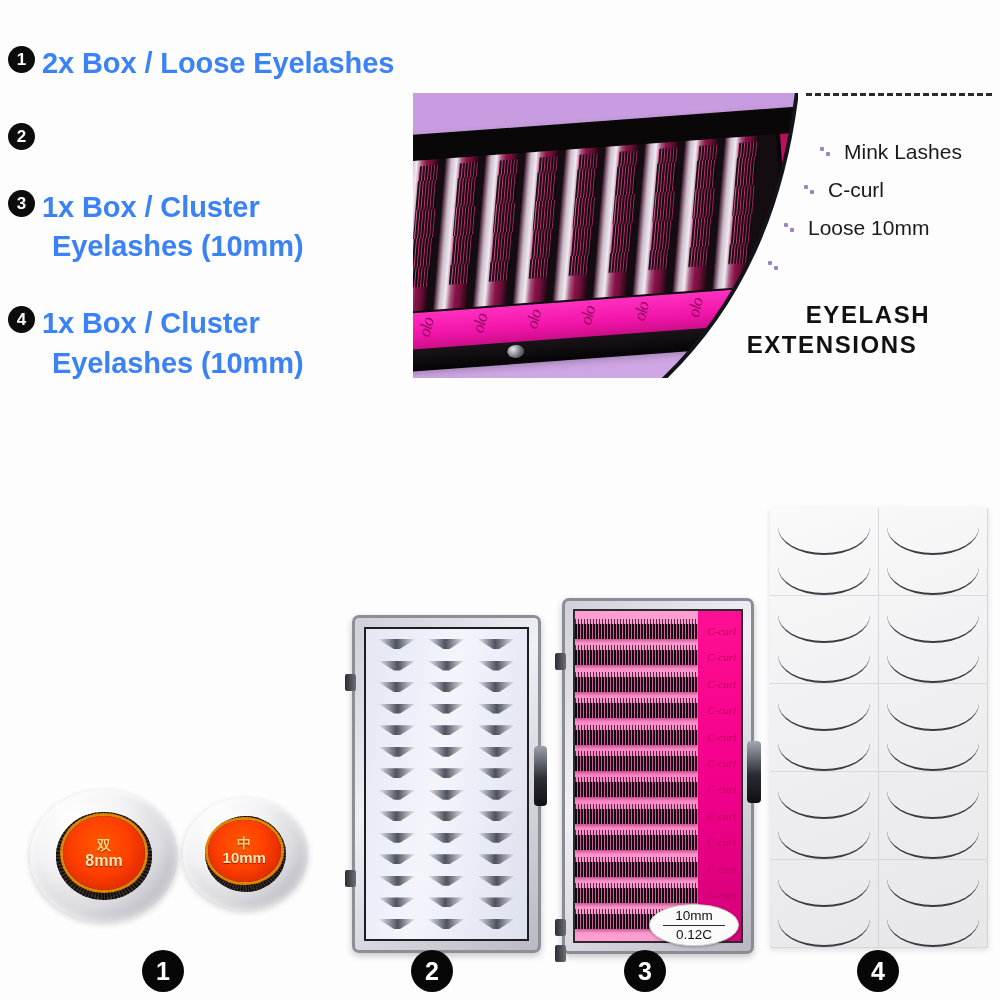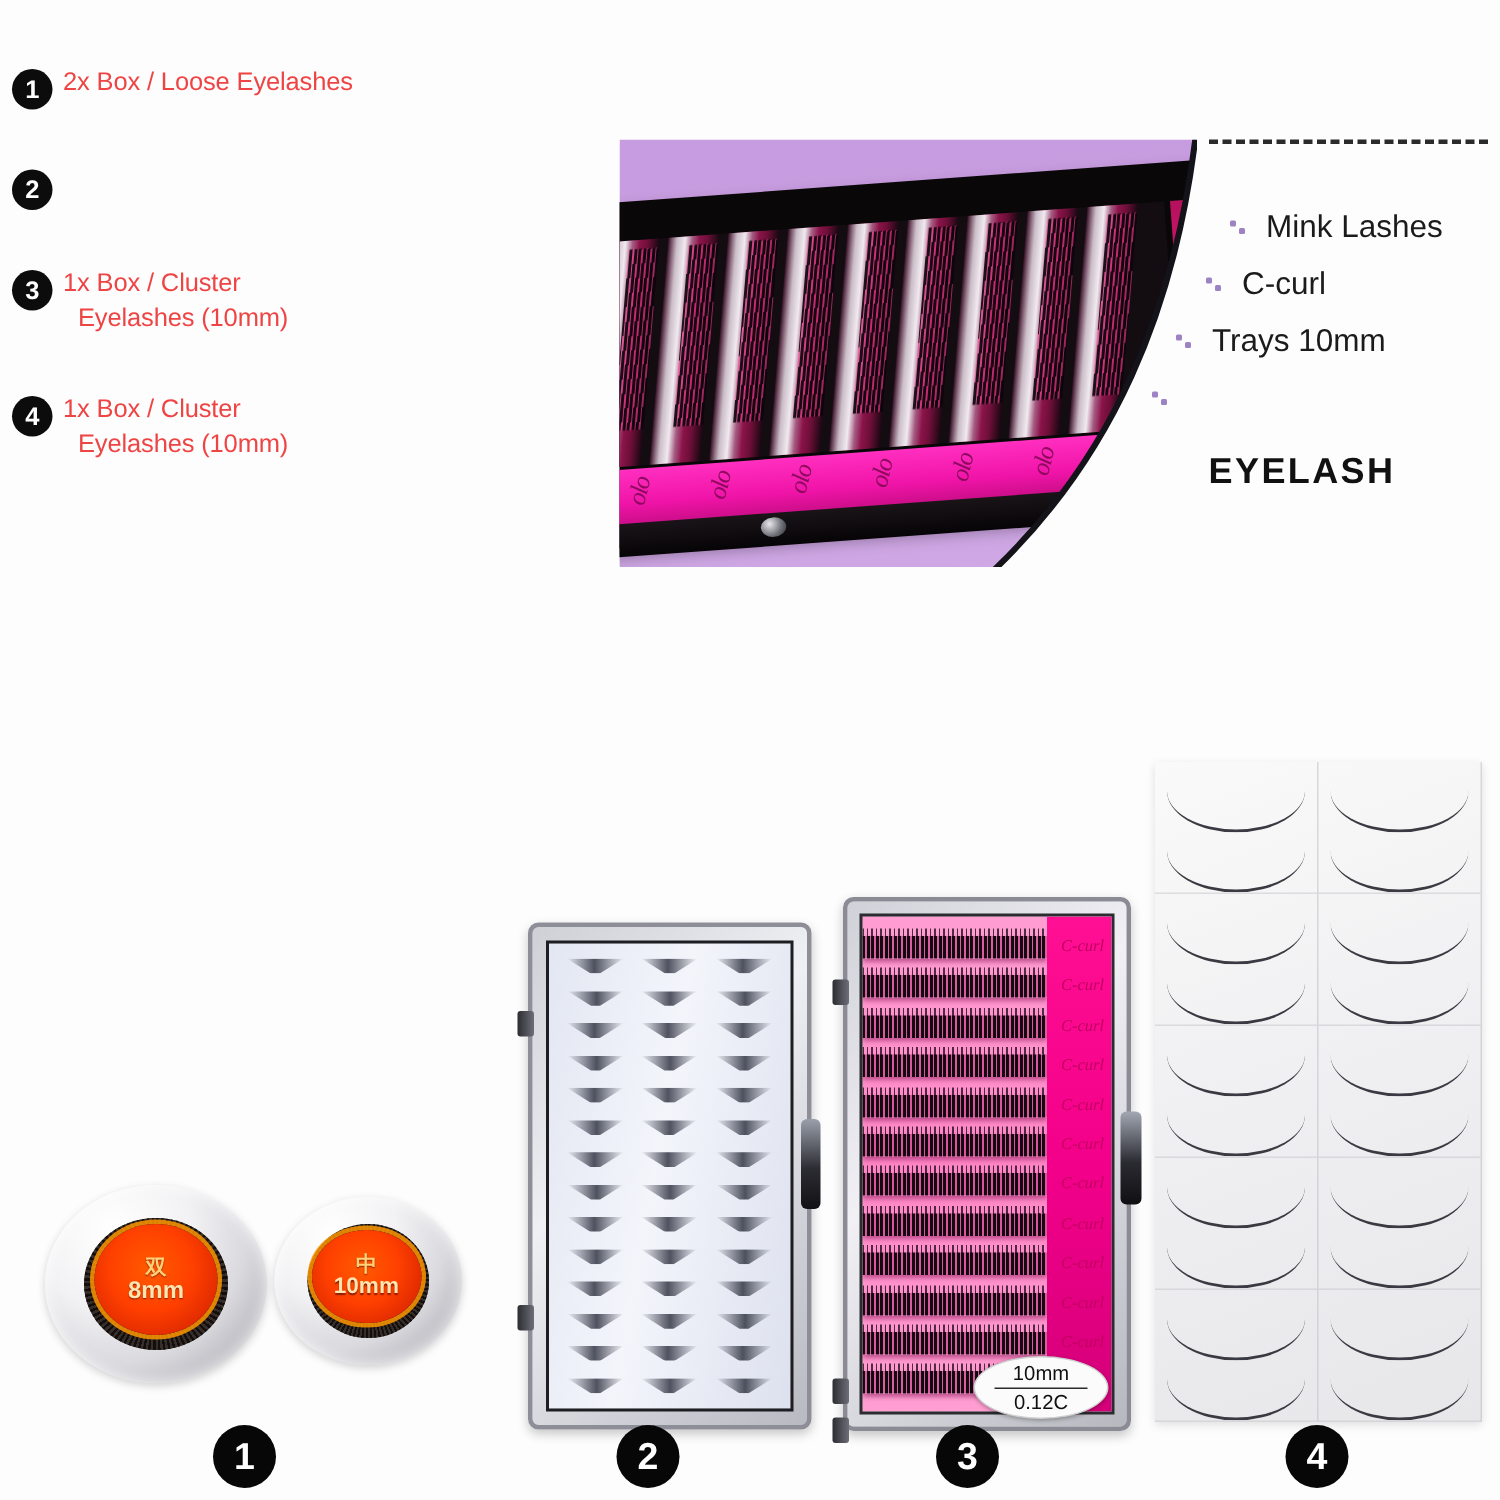--- a/index.html
+++ b/index.html
@@ -37,23 +37,23 @@
     color: #ffffff;
     font-size: 17px;
     font-weight: bold;
     line-height: 27px;
     text-align: center;
     margin-top: 2px;
     font-family: "Liberation Sans", sans-serif;
   }
   .spec-text {
     margin-left: 7px;
-    font-size: 17px;
-    font-weight: normal;
-    color: #ef4444;
+    font-size: 29px;
+    font-weight: bold;
+    color: #3b82f6;
     line-height: 1.35;
     letter-spacing: -0.1px;
   }
   .spec-text .l2 { display: block; padding-left: 10px; }
 
   
   .hero {
     position: absolute;
     left: 413px;
     top: 93px;
@@ -601,32 +601,33 @@
         <i></i>
         <i></i>
       </span>
     <span class="flabel">C-curl</span>
   </div>
   <div class="feature f3">
     <span class="dots">
         <i></i>
         <i></i>
       </span>
-    <span class="flabel">Trays 10mm</span>
+    <span class="flabel">Loose 10mm</span>
   </div>
   <div class="feature f4">
     <span class="dots">
         <i></i>
         <i></i>
       </span>
   </div>
 </div>
 
 <div class="hero-title">
   <span class="t1">EYELASH</span>
+  <span class="t2">EXTENSIONS</span>
 </div>
 
 <div class="jars">
   <div class="jar j1">
     <div class="well">
       <div class="fibers"></div>
     </div>
     <div class="star">
       <span class="sym">双</span>
       <span class="mm">8mm</span>

